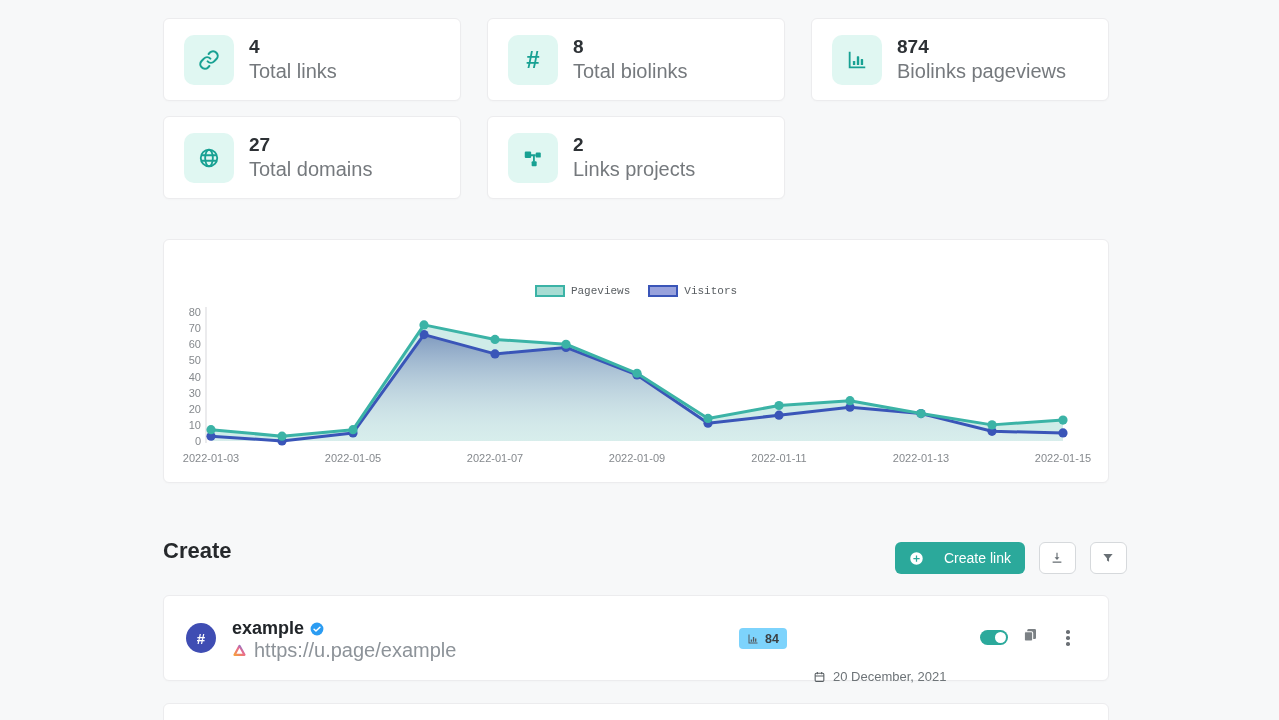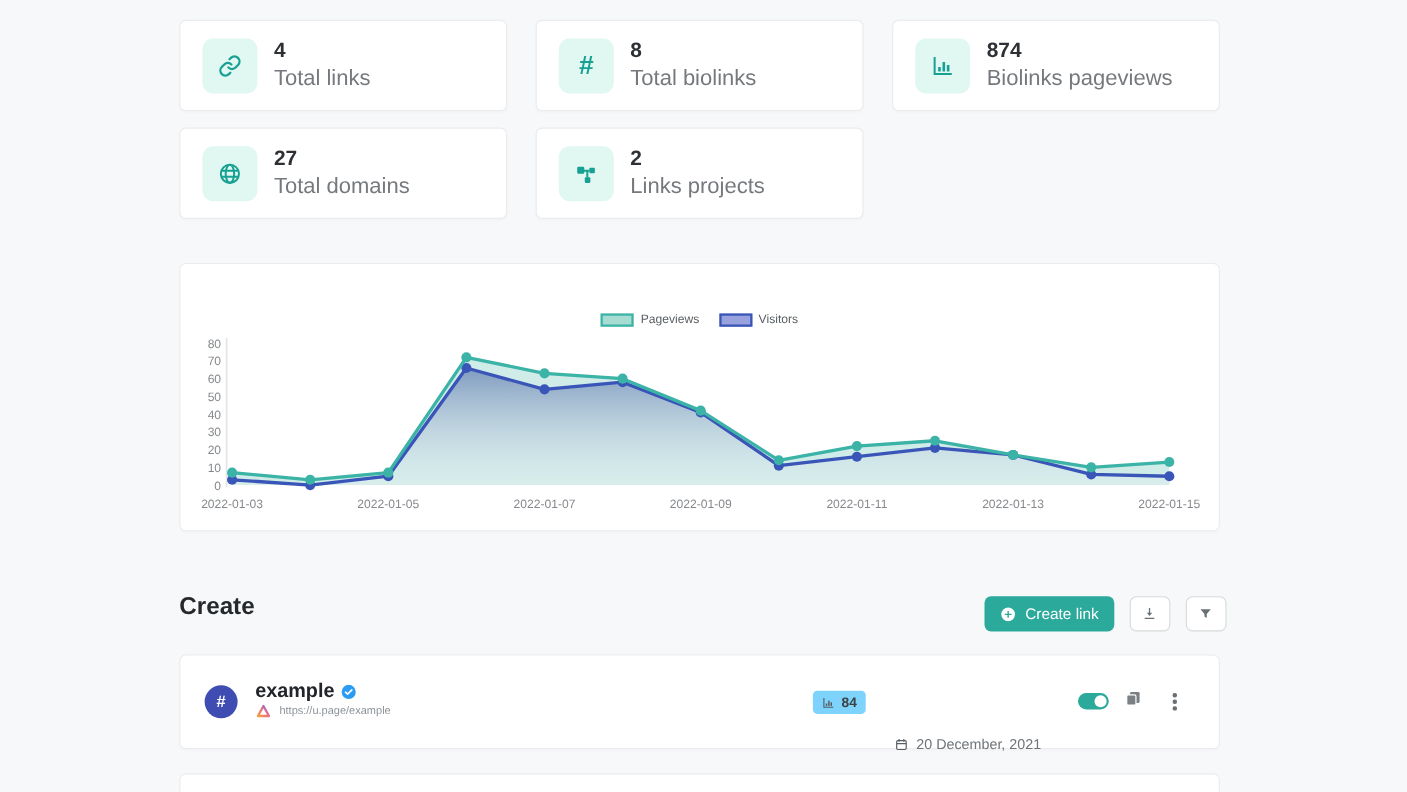--- a/index.html
+++ b/index.html
@@ -34,38 +34,38 @@
   .chart-card {
     position:absolute; left:163px; top:239px; width:946px; height:244px;
     background:#fff; border:1px solid #ececee; border-radius:6px;
     box-shadow:0 1px 2px rgba(0,0,0,0.02);
   }
   .chart-legend {
     position:absolute; left:0; right:0; top:45px;
     display:flex; justify-content:center; align-items:center; gap:18px;
     font-size:11px; color:#595e62; z-index:2;
   }
-  .legend-item { display:flex; align-items:center; gap:6px; cursor:pointer; }
+  .legend-item { display:flex; align-items:center; gap:6px; cursor:pointer;font-family:Liberation Mono, monospace; }
   .legend-swatch { width:30px; height:12px; border:2px solid; display:inline-block; }
   #chart-svg { position:absolute; left:0; top:0; }
   #chart-svg text { font-family:"Liberation Sans", sans-serif; }
   
   .links-title {
     position:absolute; left:163px; top:538px;
     font-size:22px; font-weight:bold; color:#26292c;
   }
   .links-actions {
     position:absolute; left:895px; top:542px;
     display:flex; align-items:center; gap:14px;
   }
   .btn-create {
     height:32px; padding:0 14px; border:none; border-radius:6px;
     background:var(--accent,#2ba99b); color:#fff; font-size:14px;
     font-family:"Liberation Sans", sans-serif;
-    display:flex; align-items:center; gap:8px; cursor:pointer;
+    display:flex; align-items:center; gap:20px; cursor:pointer;
   }
   .btn-create svg { width:15px; height:15px; }
   .btn-icon {
     width:37px; height:32px; background:#fff; border:1px solid #d6d9dc;
     border-radius:6px; display:flex; align-items:center; justify-content:center;
     color:#697075; cursor:pointer;
   }
   .btn-icon svg { width:14px; height:14px; }
   
   .link-row {
@@ -81,21 +81,21 @@
   }
   .link-name-row {
     position:absolute; left:68px; top:22px;
     display:flex; align-items:center; gap:6px;
     font-size:18px; font-weight:bold; color:#212529; cursor:pointer;
   }
   .link-name-row svg { width:14px; height:14px; }
   .link-url-row {
     position:absolute; left:68px; top:43px;
     display:flex; align-items:center; gap:7px;
-    font-size:10px; color:#8d9399;
+    font-size:20px; color:#8d9399;
   }
   .link-url-row svg { width:15px; height:15px; }
   .views-pill {
     position:absolute; left:575px; top:32px; height:21px;
     background:#7dd3fc; border-radius:4px; padding:0 8px;
     display:flex; align-items:center; gap:6px;
     font-size:12.5px; font-weight:bold; color:#3c4043;
   }
   .views-pill svg { width:12px; height:12px; color:#54585c; }
   .row-date {

